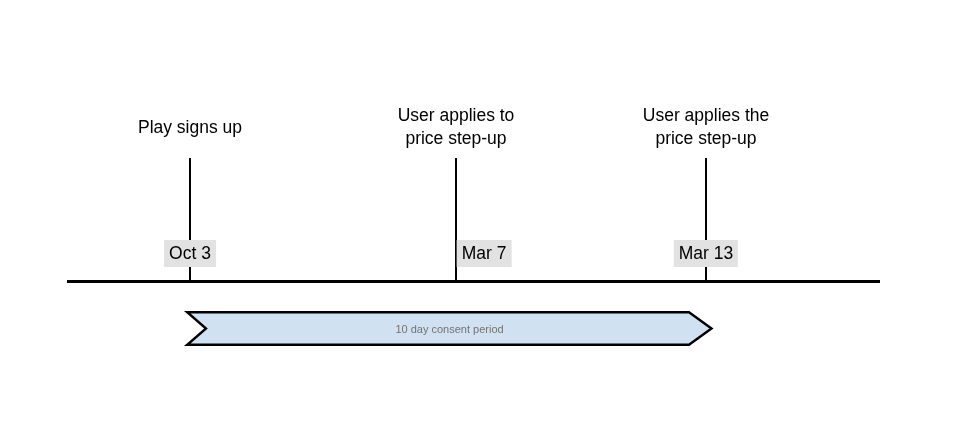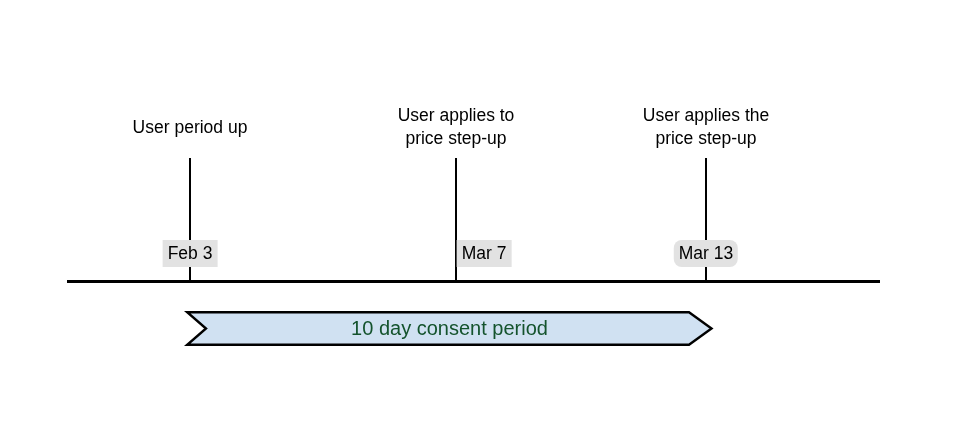--- a/index.html
+++ b/index.html
@@ -75,56 +75,56 @@
   }
   .period-label {
     position: absolute;
     left: 0;
     top: 0;
     width: 527px;
     height: 35px;
     display: flex;
     align-items: center;
     justify-content: center;
-    font-size: 20px;
-    color: #14532d;
+    font-size: 11px;
+    color: #737373;
     white-space: nowrap;
   }
 </style>
 </head>
 <body>
 
 <div id="canvas">
 
   <div class="axis-line"></div>
 
   <div class="event" style="left:190px;">
     <div class="event-label" style="top:116px;">
-      <div>User period up</div>
+      <div>Play signs up</div>
     </div>
     <div class="tick-line" style="top:158px;height:124px;"></div>
-    <div class="date-chip" style="top:240px;">Feb 3</div>
+    <div class="date-chip" style="top:240px;">Oct 3</div>
   </div>
 
   <div class="event" style="left:456px;">
     <div class="event-label" style="top:104px;">
       <div>User applies to</div>
       <div>price step-up</div>
     </div>
     <div class="tick-line" style="top:158px;height:124px;"></div>
     <div class="date-chip" style="top:240px;margin-left:28px;">Mar 7</div>
   </div>
 
   <div class="event" style="left:706px;">
     <div class="event-label" style="top:104px;">
       <div>User applies the</div>
       <div>price step-up</div>
     </div>
     <div class="tick-line" style="top:158px;height:124px;"></div>
-    <div class="date-chip" style="top:240px;border-radius:8px;">Mar 13</div>
+    <div class="date-chip" style="top:240px;">Mar 13</div>
   </div>
 
   <div class="period-banner">
     <svg viewBox="0 0 527 35" preserveAspectRatio="none">
       <polygon points="1.2,1.2 503,1.2 525.5,17.5 503,33.8 1.2,33.8 20,17.5" fill="#d0e1f2" stroke="#000000" stroke-width="2.4" stroke-linejoin="miter"></polygon>
     </svg>
     <div class="period-label">10 day consent period</div>
   </div>
 
 </div>

